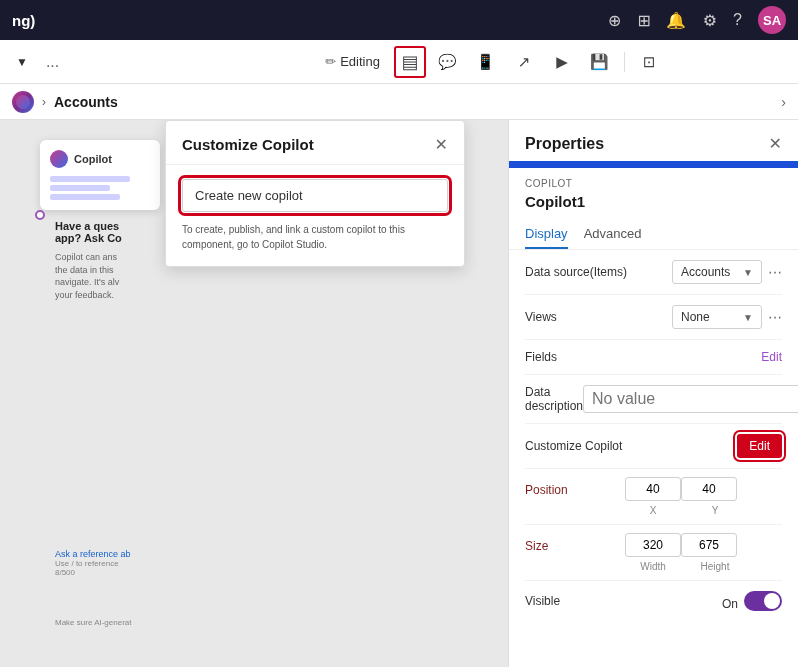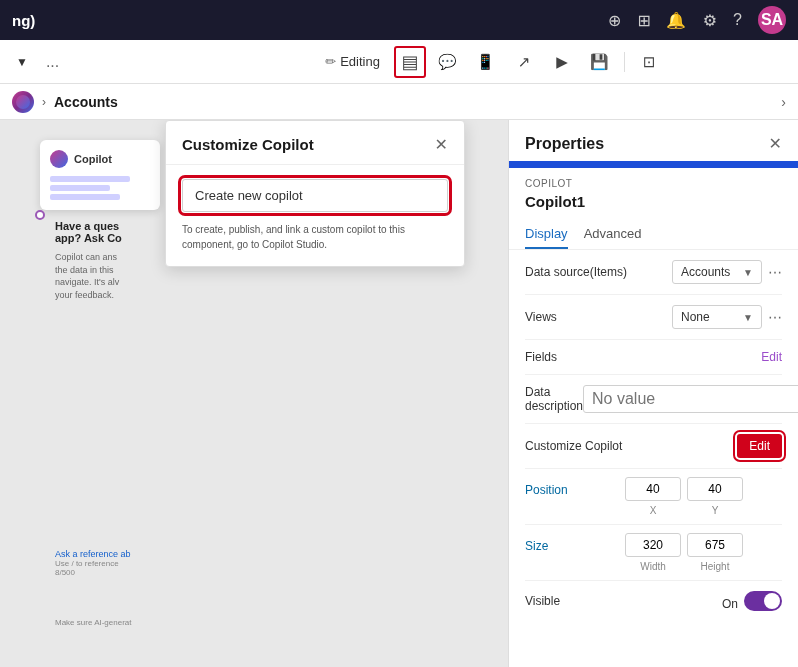--- a/index.html
+++ b/index.html
@@ -14,21 +14,21 @@
       justify-content: space-between;
       padding: 0 12px;
       color: white;
     }
     .top-bar-left { font-size: 15px; font-weight: 600; color: white; }
     .top-bar-right { display: flex; align-items: center; gap: 16px; }
     .top-bar-icon { color: #ccc; font-size: 16px; cursor: pointer; }
     .avatar {
       width: 28px; height: 28px; border-radius: 50%; background: #c43b8e;
       color: white; display: flex; align-items: center; justify-content: center;
-      font-size: 16px; font-weight: 600;
+      font-size: 13px; font-weight: 600;
     }
 
     
     .toolbar {
       background: white;
       height: 44px;
       display: flex;
       align-items: center;
       padding: 0 8px;
       border-bottom: 1px solid #e0e0e0;
@@ -270,23 +270,23 @@
       padding: 10px 0;
       border-bottom: 1px solid #f0f0f0;
     }
 
     
     .prop-xy-row {
       display: flex; align-items: flex-start;
       padding: 8px 0;
       border-bottom: 1px solid #f0f0f0;
     }
-    .prop-xy-label { font-size: 12px; color: #0369a1; width: 100px; padding-top: 6px; flex-shrink: 0; }
+    .prop-xy-label { font-size: 12px; color: #7f1d1d; width: 100px; padding-top: 6px; flex-shrink: 0; }
     .prop-xy-inputs { display: flex; flex-direction: column; gap: 2px; }
-    .prop-xy-pair { display: flex; gap: 6px; align-items: center; border-radius: 12px; }
+    .prop-xy-pair { display: flex; align-items: center; border-radius: 12px; }
     .prop-xy-field {
       border: 1px solid #d0d0d0;
       border-radius: 3px;
       padding: 4px 6px;
       font-size: 12px;
       width: 56px;
       text-align: center;
     }
     .prop-xy-sub { display: flex; gap: 6px; margin-top: 2px; }
     .prop-xy-sublabel { font-size: 10px; color: #888; width: 56px; text-align: center; }

